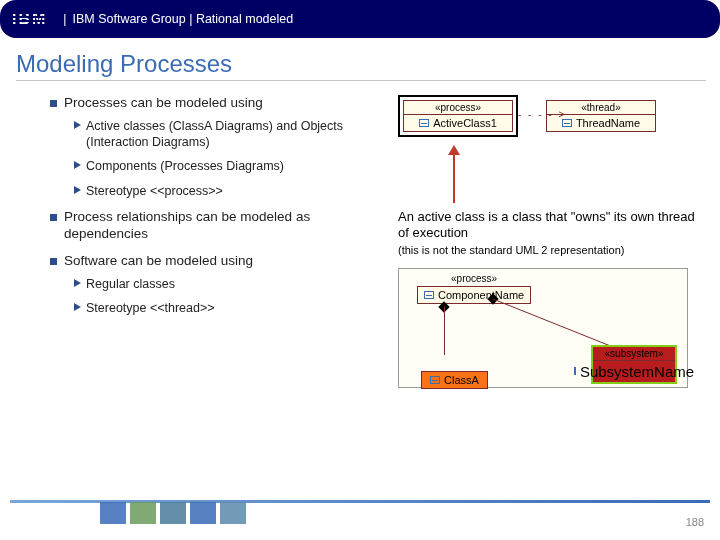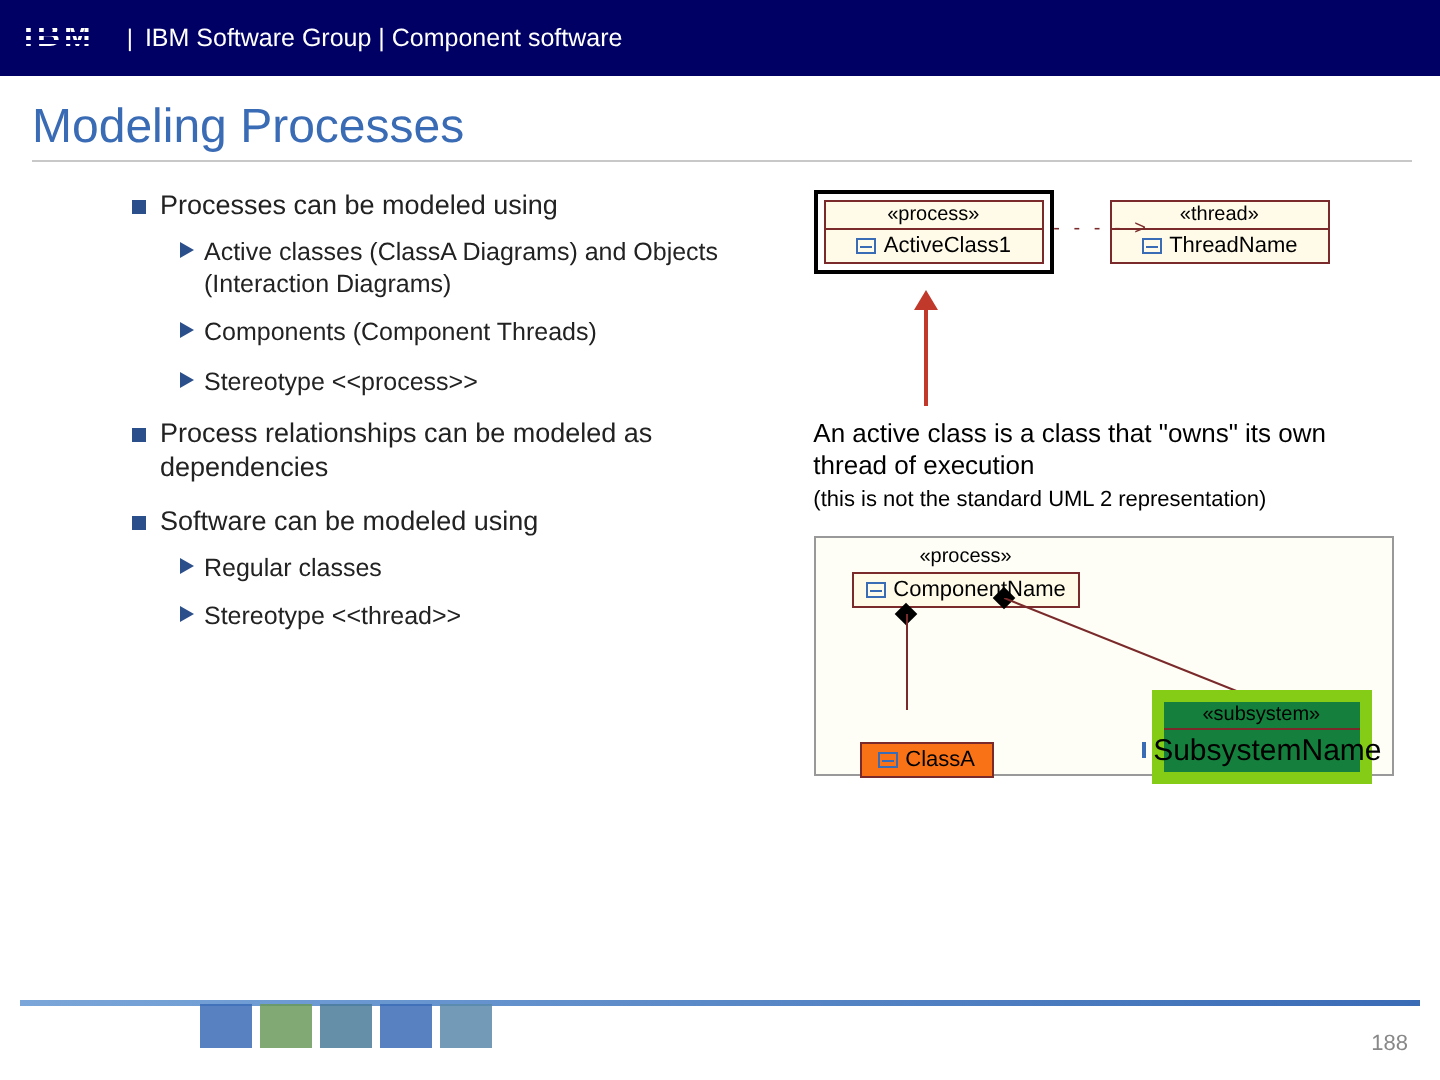--- a/index.html
+++ b/index.html
@@ -6,20 +6,21 @@
   body { width: 720px; height: 540px; font-family: Arial, Helvetica, sans-serif; background: #fff; position: relative; overflow: hidden; }
 
   .header {
     background: #000064;
     color: #fff;
     height: 38px;
     display: flex;
     align-items: center;
     padding-left: 12px;
     font-size: 12px;
+    border-radius: 16px;
   }
   .ibm-logo {
     display: inline-flex;
     gap: 2px;
     margin-right: 10px;
     align-items: center;
   }
   .ibm-letters {
     font-weight: bold;
     letter-spacing: 2px;
@@ -41,21 +42,21 @@
   }
   .title-rule {
     height: 1px;
     background: #c8c8c8;
     margin-top: 2px;
     width: 690px;
   }
 
   .content {
     display: flex;
-    padding: 6px 20px 0 66px;
+    padding: 6px 20px 0 50px;
     gap: 18px;
   }
   .left { width: 330px; }
   .right { width: 300px; position: relative; }
 
   ul.bullets { list-style: none; }
   ul.bullets > li {
     position: relative;
     padding-left: 14px;
     margin-bottom: 10px;
@@ -162,25 +163,25 @@
     left: 22px; top: 102px;
     border: 1px solid #7a2a2a;
     background: #f97316;
     padding: 2px 8px;
     font-size: 11px;
     display: flex; align-items: center; gap: 4px;
   }
   .d2-subsys {
     position: absolute;
     right: 10px; top: 76px;
-    border: 6px solid #84cc16;
-    background: #15803d;
+    border: 2px solid #84cc16;
+    background: #b91c1c;
     font-size: 10px;
     text-align: center;
-    width: 110px;
+    width: 86px;
   }
   .d2-subsys .stype { border-bottom: 1px solid #7a2a2a; padding: 1px 4px; }
   .d2-subsys .cname { padding: 2px 4px; font-size: 15px; display: flex; align-items: center; justify-content: center; gap: 4px; }
 
   .d2-line1 {
     position: absolute;
     left: 45px; top: 38px;
     width: 1px; height: 48px;
     background: #7a2a2a;
   }
@@ -245,36 +246,36 @@
   }
 </style>
 </head>
 <body>
 
 <div class="header">
   <span class="ibm-logo">
     <span class="ibm-letters">IBM</span>
   </span>
   <span class="sep">|</span>
-  <span class="header-text">IBM Software Group | Component software</span>
+  <span class="header-text">IBM Software Group | Rational modeled</span>
 </div>
 
 <div class="title-wrap">
   <h1 class="title">Modeling Processes</h1>
   <div class="title-rule"></div>
 </div>
 
 <div class="content">
   <div class="left">
     <ul class="bullets">
       <li>
         <span>Processes can be modeled using</span>
         <ul class="sub">
           <li>Active classes (ClassA Diagrams) and Objects (Interaction Diagrams)</li>
-          <li>Components (Component Threads)</li>
+          <li>Components (Processes Diagrams)</li>
           <li>Stereotype &lt;&lt;process&gt;&gt;</li>
         </ul>
       </li>
       <li>Process relationships can be modeled as dependencies</li>
       <li>
         <span>Software can be modeled using</span>
         <ul class="sub">
           <li>Regular classes</li>
           <li>Stereotype &lt;&lt;thread&gt;&gt;</li>
         </ul>

